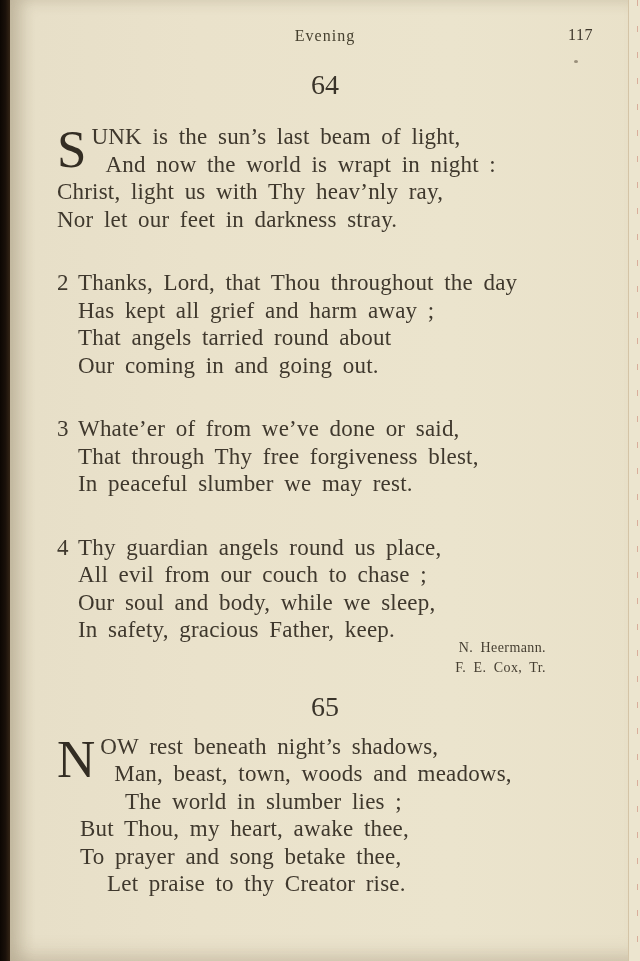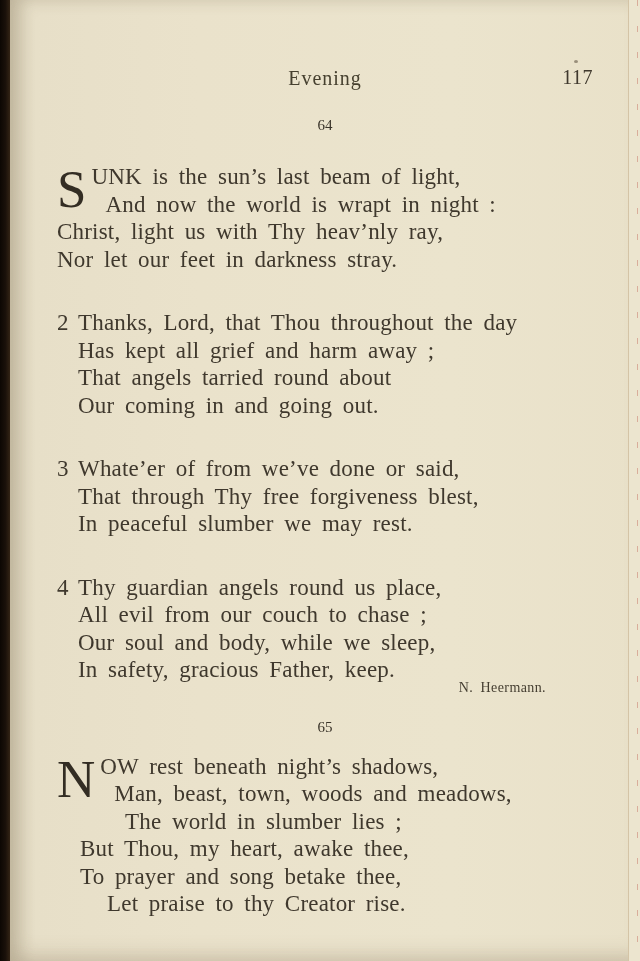--- a/index.html
+++ b/index.html
@@ -50,40 +50,39 @@
     width: 4px; height: 3px;
     border-radius: 50%;
     background: #6d6250;
     opacity: 0.65;
   }
 
   .header {
     position: relative;
     padding-top: 27px;
     height: 51px;
-    font-size: 20px;
+    font-size: 16px;
     letter-spacing: 1px;
-    margin-top: 40px;
   }
   .running-title {
     position: absolute;
     left: 0; right: 0;
     text-align: center;
     color: #46402f;
   }
   .page-number {
     position: absolute;
     right: 47px;
     top: 26px;
     letter-spacing: 0.5px;
   }
 
   .hymn-number {
     text-align: center;
-    font-size: 15px;
+    font-size: 28px;
     line-height: 24px;
     color: #3a342a;
   }
   .hymn-number.first { margin-top: 22px; }
   .hymn-number.second { margin-top: 17px; }
 
   .hymn-body {
     padding-left: 47px;
     padding-right: 30px;
     font-size: 23px;
@@ -178,20 +177,21 @@
         <div class="stanza stanza-num">
           <span class="vnum">4</span>
           <div class="line">Thy guardian angels round us place,</div>
           <div class="line">All evil from our couch to chase ;</div>
           <div class="line">Our soul and body, while we sleep,</div>
           <div class="line">In safety, gracious Father, keep.</div>
         </div>
 
         <div class="attribution">
           <div>N. Heermann.</div>
+          <div>F. E. Cox, Tr.</div>
         </div>
       </div>
     </div>
 
     <div>
       <div class="hymn-number second">65</div>
 
       <div class="hymn-body">
         <div class="stanza first" style="margin-top:14px;">
           <span class="dropcap">N</span>

